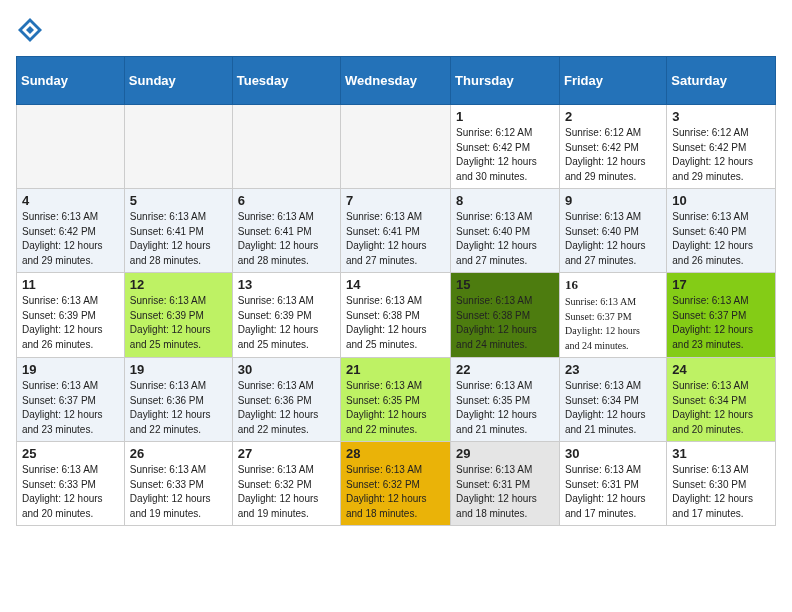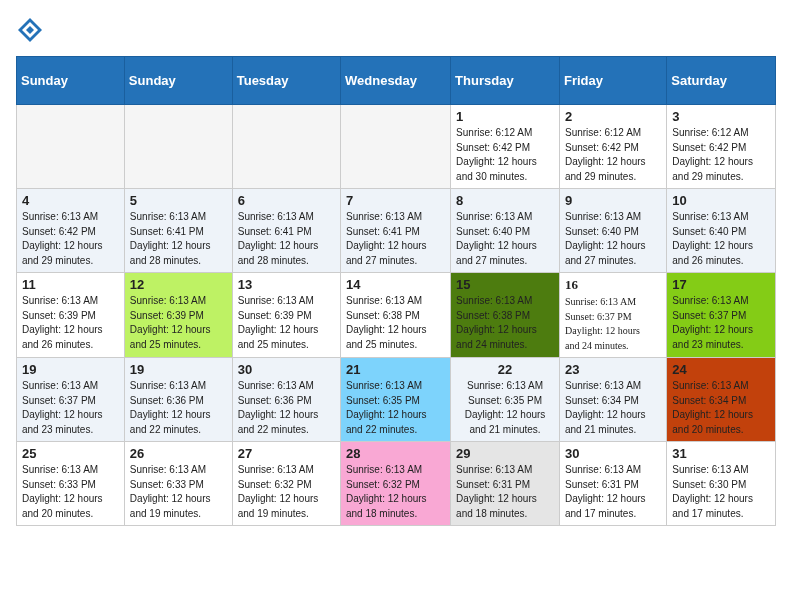--- a/index.html
+++ b/index.html
@@ -280,42 +280,42 @@
 Daylight: 12 hours
 and 22 minutes.</div>
         </td>
         <td style="background: rgb(238, 243, 249);">
           <span class="day-number">30</span>
           <div class="day-info" style="white-space: pre-line;">Sunrise: 6:13 AM
 Sunset: 6:36 PM
 Daylight: 12 hours
 and 22 minutes.</div>
         </td>
-        <td style="background: #7dd3fc;">
+        <td style="background: #bef264;">
           <span class="day-number">21</span>
           <div class="day-info" style="white-space: pre-line;">Sunrise: 6:13 AM
 Sunset: 6:35 PM
 Daylight: 12 hours
 and 22 minutes.</div>
         </td>
-        <td style="background: rgb(238, 243, 249); text-align: center;">
+        <td style="background: rgb(238, 243, 249);">
           <span class="day-number">22</span>
           <div class="day-info" style="white-space: pre-line;">Sunrise: 6:13 AM
 Sunset: 6:35 PM
 Daylight: 12 hours
 and 21 minutes.</div>
         </td>
         <td style="background: rgb(238, 243, 249);">
           <span class="day-number">23</span>
           <div class="day-info" style="white-space: pre-line;">Sunrise: 6:13 AM
 Sunset: 6:34 PM
 Daylight: 12 hours
 and 21 minutes.</div>
         </td>
-        <td style="background: #c2410c; margin-left: 20px;">
+        <td style="background: #bef264; margin-left: 20px;">
           <span class="day-number">24</span>
           <div class="day-info" style="white-space: pre-line;">Sunrise: 6:13 AM
 Sunset: 6:34 PM
 Daylight: 12 hours
 and 20 minutes.</div>
         </td>
       </tr>
       <tr>
         <td style="background: rgb(255, 255, 255);">
           <span class="day-number">25</span>
@@ -331,21 +331,21 @@
 Daylight: 12 hours
 and 19 minutes.</div>
         </td>
         <td style="background: rgb(255, 255, 255);">
           <span class="day-number">27</span>
           <div class="day-info" style="white-space: pre-line;">Sunrise: 6:13 AM
 Sunset: 6:32 PM
 Daylight: 12 hours
 and 19 minutes.</div>
         </td>
-        <td style="background: #f9a8d4;">
+        <td style="background: #eab308;">
           <span class="day-number">28</span>
           <div class="day-info" style="white-space: pre-line;">Sunrise: 6:13 AM
 Sunset: 6:32 PM
 Daylight: 12 hours
 and 18 minutes.</div>
         </td>
         <td style="background: #e5e5e5;">
           <span class="day-number">29</span>
           <div class="day-info" style="white-space: pre-line;">Sunrise: 6:13 AM
 Sunset: 6:31 PM

